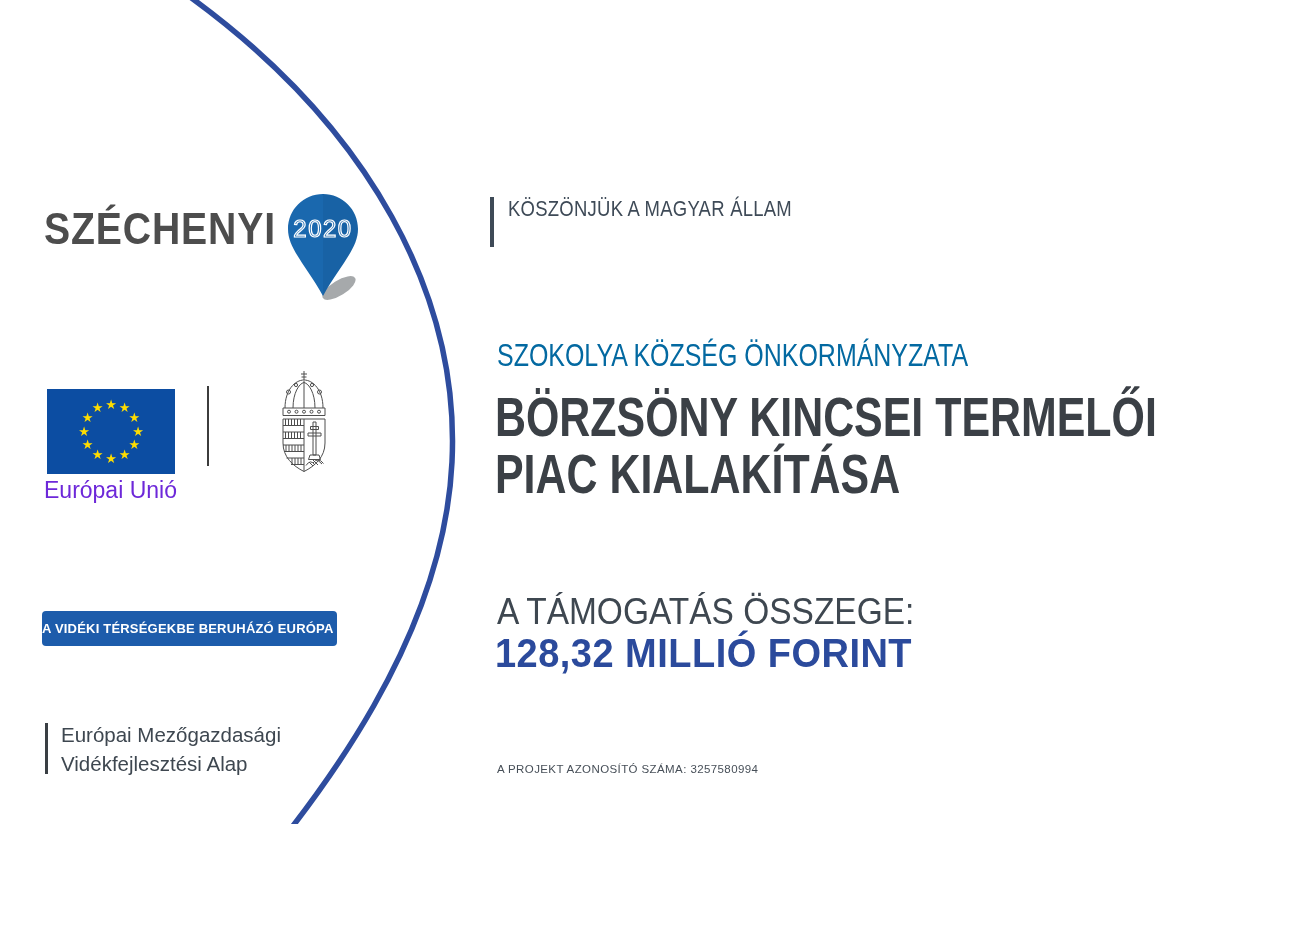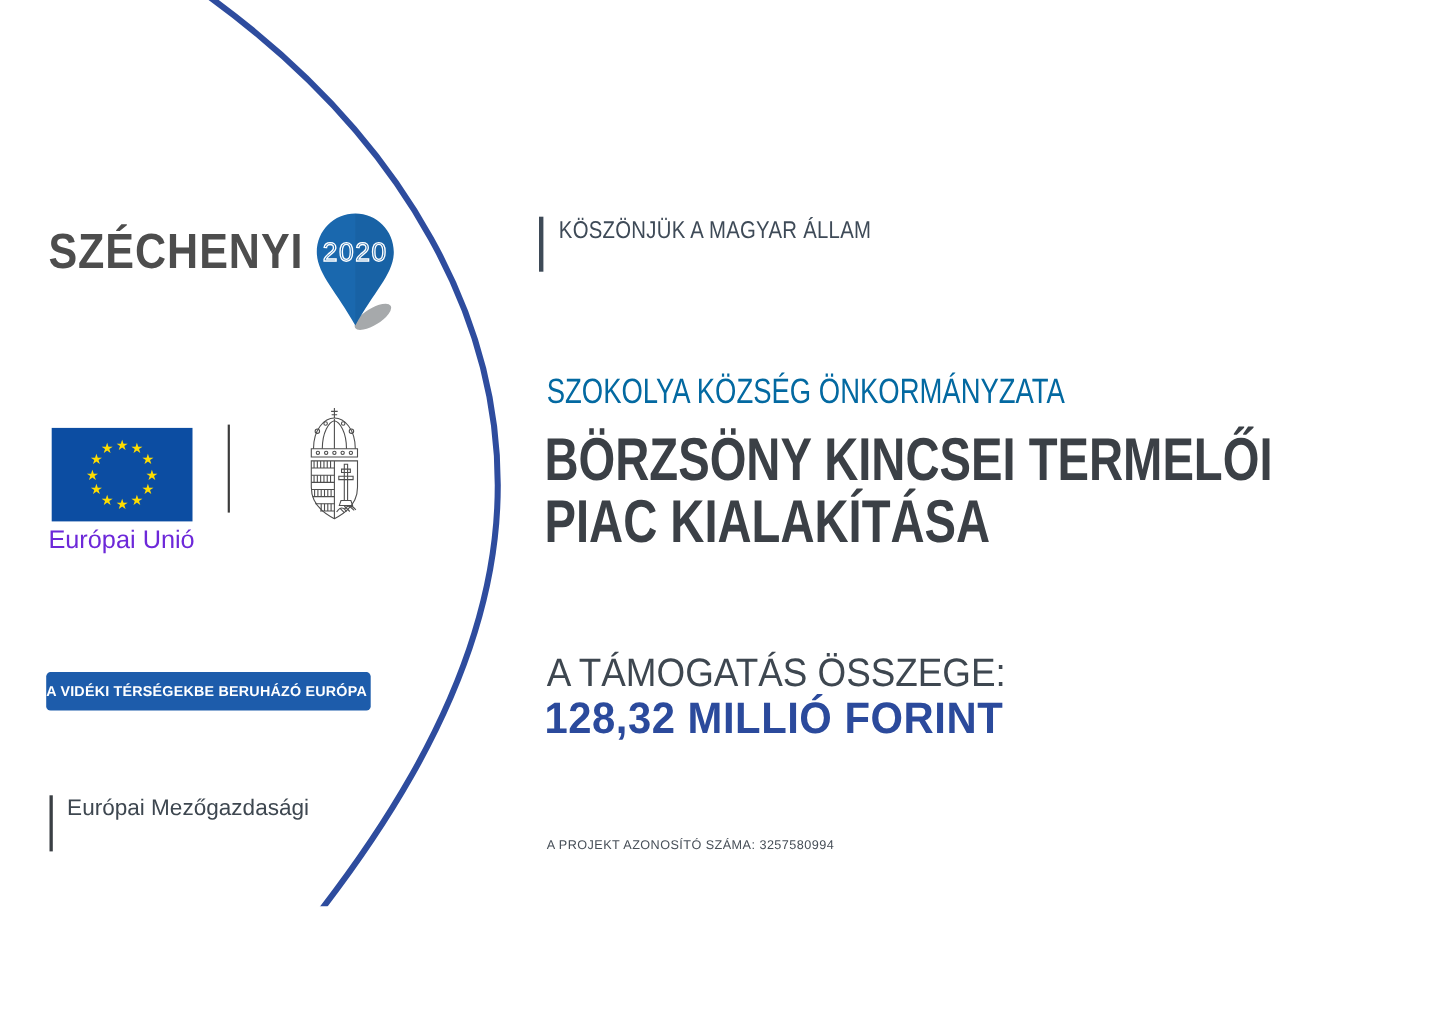--- a/index.html
+++ b/index.html
@@ -155,20 +155,21 @@
     </g>
   </svg>
 
   <div class="abs banner">
     <span class="banner-label">A VIDÉKI TÉRSÉGEKBE BERUHÁZÓ EURÓPA</span>
   </div>
 
   <div class="abs fund-bar"></div>
   <div class="abs fund-text">
     <div class="nowrap">Európai Mezőgazdasági</div>
+    <div class="nowrap">Vidékfejlesztési Alap</div>
   </div>
 
   <div class="abs thanks-bar"></div>
   <div class="abs thanks-text">
     <div class="nowrap"><span class="cx">KÖSZÖNJÜK A MAGYAR ÁLLAM</span></div>
   </div>
 
   <div class="abs beneficiary nowrap">
     <span class="cx">SZOKOLYA KÖZSÉG ÖNKORMÁNYZATA</span>
   </div>

